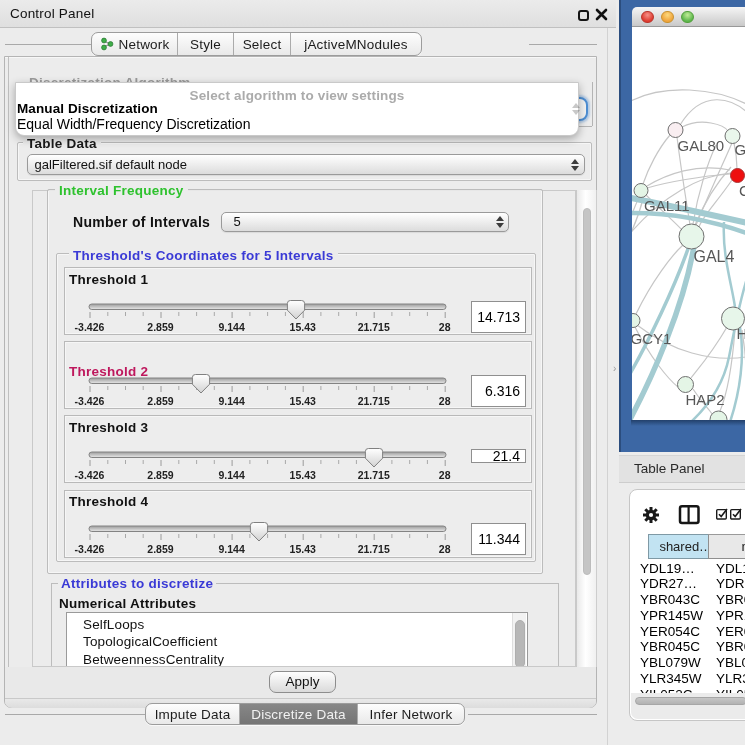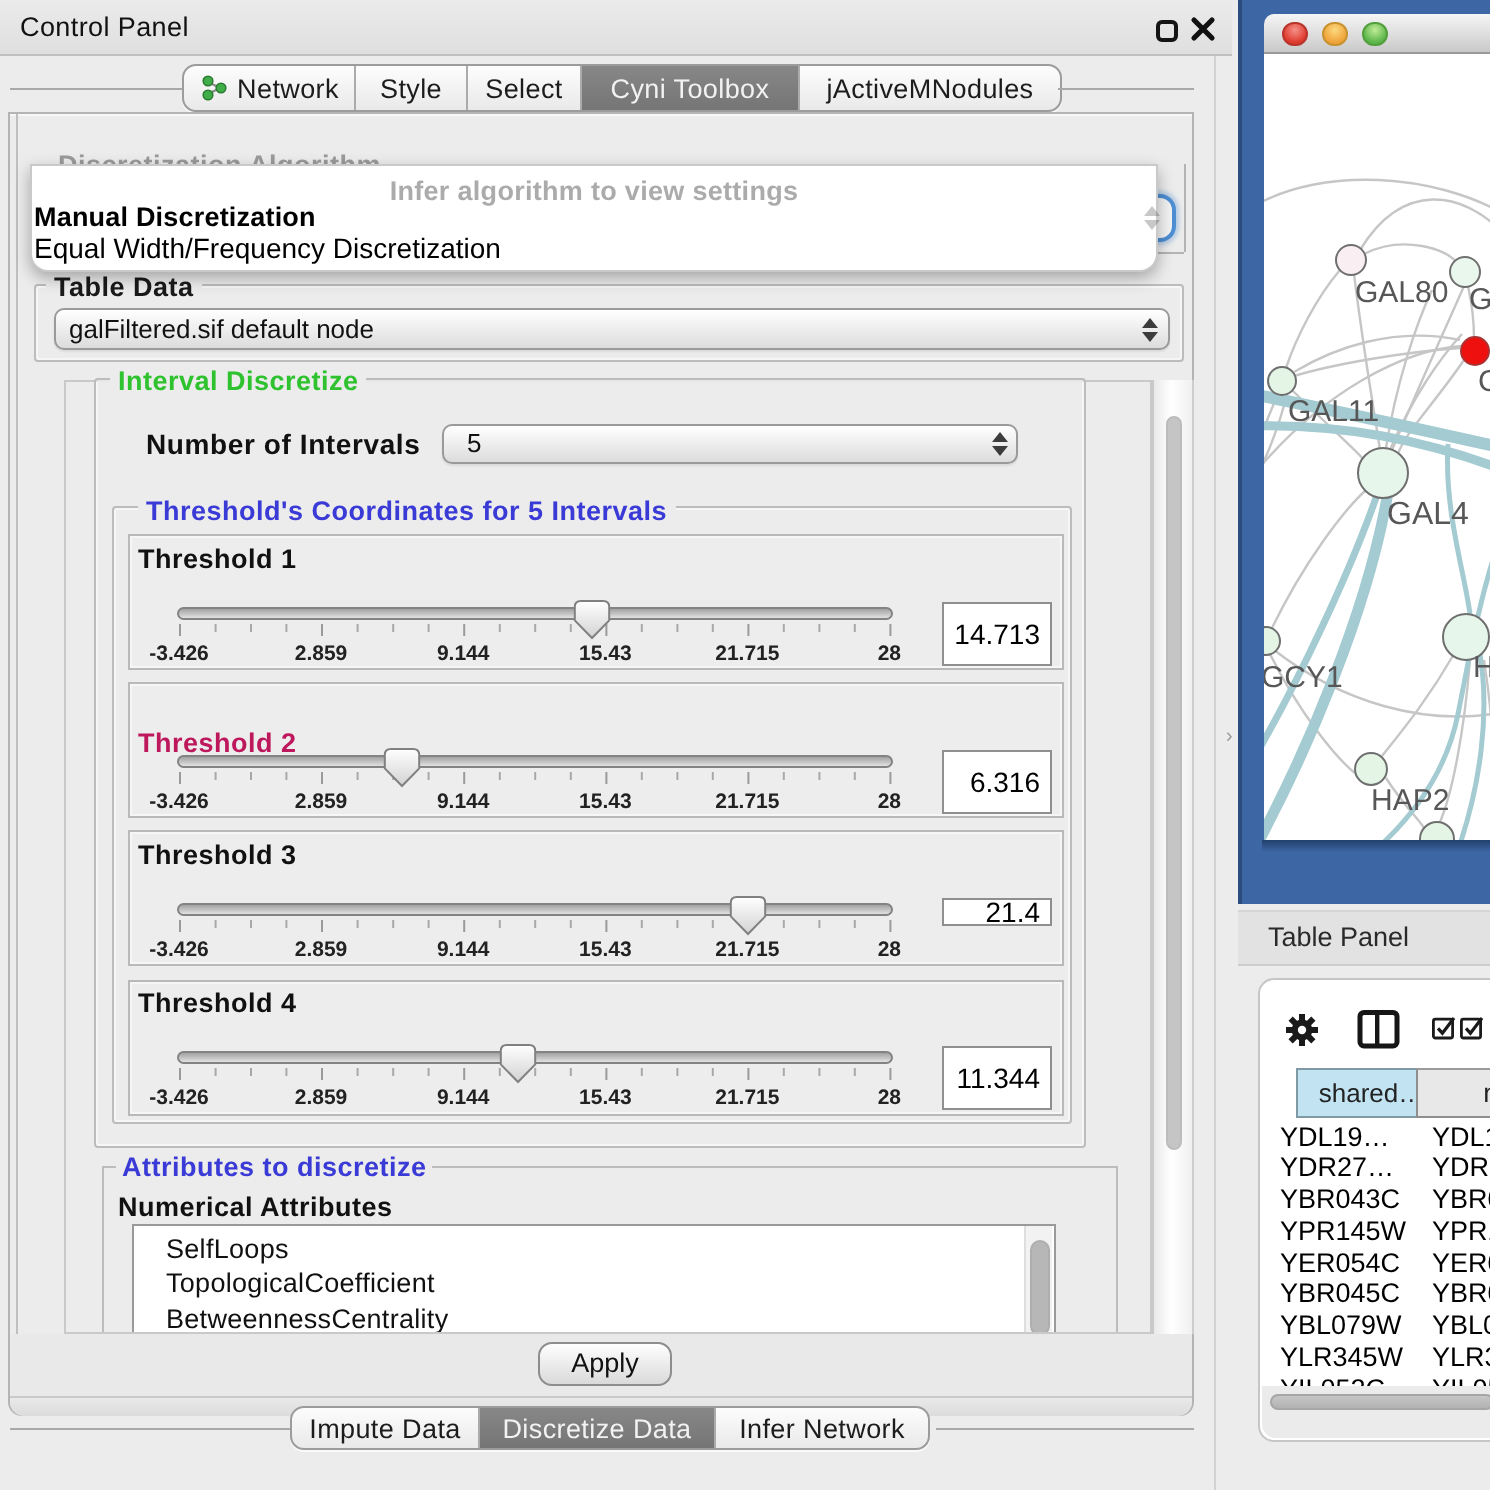--- a/index.html
+++ b/index.html
@@ -34,49 +34,48 @@
 <div class="abs" style="left:607px;top:28px;width:1px;height:717px;background:#d2d2d2;"></div>
 <div class="seg" style="left:91px;top:32px;">
     <div style="width:86px;"><svg width="14" height="14" viewBox="0 0 14 14" style="margin-right:5px;">
         <path d="M4 4 L10 7 M4 10 L10 7" stroke="#8a8a8a" stroke-width="1.2" fill="none"></path>
         <circle cx="4" cy="3.5" r="2.4" fill="#3fae49" stroke="#2c7b33" stroke-width=".8"></circle>
         <circle cx="4" cy="10.5" r="2.4" fill="#3fae49" stroke="#2c7b33" stroke-width=".8"></circle>
         <circle cx="10.5" cy="7" r="2.4" fill="#3fae49" stroke="#2c7b33" stroke-width=".8"></circle>
       </svg>Network</div>
     <div style="width:56px;">Style</div>
     <div style="width:57px;">Select</div>
-    <div class="sel" style="width:109px;">Cyni Toolbox</div>
     <div style="width:130px;">jActiveMNodules</div>
   </div>
 <div class="abs" style="left:5px;top:44px;width:86px;height:1px;background:#a9a9a9;"></div>
 <div class="abs" style="left:529px;top:44px;width:68px;height:1px;background:#a9a9a9;"></div>
 <div class="abs" style="left:5px;top:714px;width:140px;height:1px;background:#a9a9a9;"></div>
 <div class="abs" style="left:468px;top:714px;width:129px;height:1px;background:#a9a9a9;"></div>
 <div class="abs" style="left:4px;top:56px;width:593px;height:652px;border:1px solid #b4b4b4;border-radius:0 0 7px 7px;background:#ececec;box-shadow:inset 0 1px 0 rgba(255,255,255,.6);"></div>
 <div class="abs" style="left:5px;top:697.5px;width:591px;height:10px;background:linear-gradient(#e9e9e9,#dcdcdc);border-top:1px solid #c9c9c9;border-radius:0 0 7px 7px;"></div>
 <div class="abs" style="left:8px;top:57px;width:1px;height:641px;background:#bfbfbf;"></div>
 <div class="abs" style="left:29px;top:75px;font-size:13.5px;letter-spacing:0.25px;font-weight:bold;color:#9a9a9a;">Discretization Algorithm</div>
 <div class="abs" style="left:566px;top:97px;width:21.5px;height:23.5px;border:2.5px solid #4e8ed2;border-radius:0 8px 8px 0;background:#f2f2f2;box-shadow:0 0 2px 1.5px rgba(110,160,215,.45);"></div>
 <div class="updn" style="left:572px;top:103px;opacity:.28;z-index:62;"></div>
 <div class="abs" style="left:592px;top:82px;width:1px;height:44px;background:#b4b4b4;"></div>
 <div class="abs" style="left:579px;top:126px;width:13px;height:1px;background:#b4b4b4;"></div>
 <div class="abs" style="left:15px;top:82px;width:564px;height:54px;background:#fff;border:1px solid #c9c9c9;border-radius:0 0 9px 9px;box-shadow:0 3px 8px rgba(0,0,0,.3);z-index:60;"></div>
-<div class="abs b" style="left:15px;top:87.5px;width:564px;text-align:center;font-size:13px;letter-spacing:0.15px;color:#ababab;z-index:61;">Infer algorithm to view settings</div>
+<div class="abs b" style="left:15px;top:87.5px;width:564px;text-align:center;font-size:13px;letter-spacing:0.15px;color:#ababab;z-index:61;">Select algorithm to view settings</div>
 <div class="abs b" style="left:17px;top:101px;font-size:14px;letter-spacing:0.1px;color:#000;z-index:61;">Manual Discretization</div>
 <div class="abs" style="left:17px;top:115.8px;font-size:14px;color:#000;z-index:61;">Equal Width/Frequency Discretization</div>
 <div class="groupbox" style="left:17px;top:141.5px;width:575px;height:39px;">
     <span class="gtitle" style="left:5px;color:#1a1a1a;">Table Data</span>
   </div>
 <div class="combo" style="left:26.5px;top:154px;width:558px;height:20.5px;padding-left:7px;">galFiltered.sif default node</div>
 <div class="updn" style="left:571px;top:158.5px;"></div>
 <div class="abs" style="left:32px;top:190px;width:544px;height:477px;border:1px solid #c9c9c9;background:#ececec;"></div>
 <div class="abs" style="left:575.5px;top:190px;width:21px;height:477px;background:linear-gradient(90deg,#e9e9e9,#ffffff 45%,#f0f0f0);border-left:1px solid #c9c9c9;border-right:1px solid #cdcdcd;"></div>
 <div class="abs" style="left:583px;top:208px;width:8px;height:367px;background:#c5c5c5;border:0.5px solid #bcbcbc;border-radius:4.5px;"></div>
 <div class="groupbox" style="left:47px;top:188.5px;width:496px;height:385.5px;">
-    <span class="gtitle" style="left:7px;color:#2ec22e;">Interval Discretize</span>
+    <span class="gtitle" style="left:7px;color:#2ec22e;">Interval Frequency</span>
   </div>
 <div class="abs b" style="left:73px;top:213.5px;color:#111;font-size:14px !important;letter-spacing:0.3px;">Number of Intervals</div>
 <div class="combo" style="left:220.5px;top:211.5px;width:288.5px;height:20.5px;padding-left:12px;">5</div>
 <div class="updn" style="left:495.5px;top:215.7px;"></div>
 <div class="groupbox" style="left:56px;top:253px;width:480px;height:309px;">
     <span class="gtitle" style="left:12px;color:#3a3ad6;">Threshold's Coordinates for 5 Intervals</span>
   </div>
 <div class="abs" style="left:63.5px;top:267.0px;width:468.0px;height:67.5px;border:1px solid #b9b9b9;background:#ededed;box-shadow:inset 0 0 0 1px rgba(255,255,255,.5);"></div>
 <div class="abs b" style="left:69px;top:271.5px;color:#111;">Threshold 1</div>
 <svg class="abs" style="left:63.5px;top:299.5px;" width="468" height="26">

